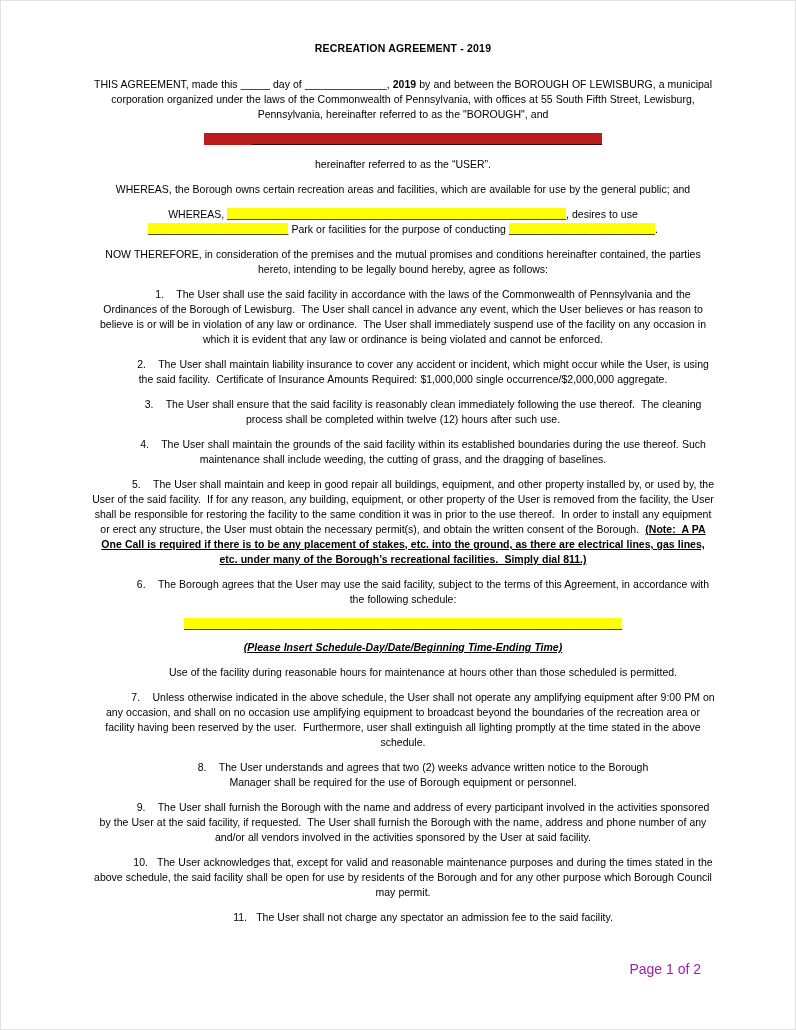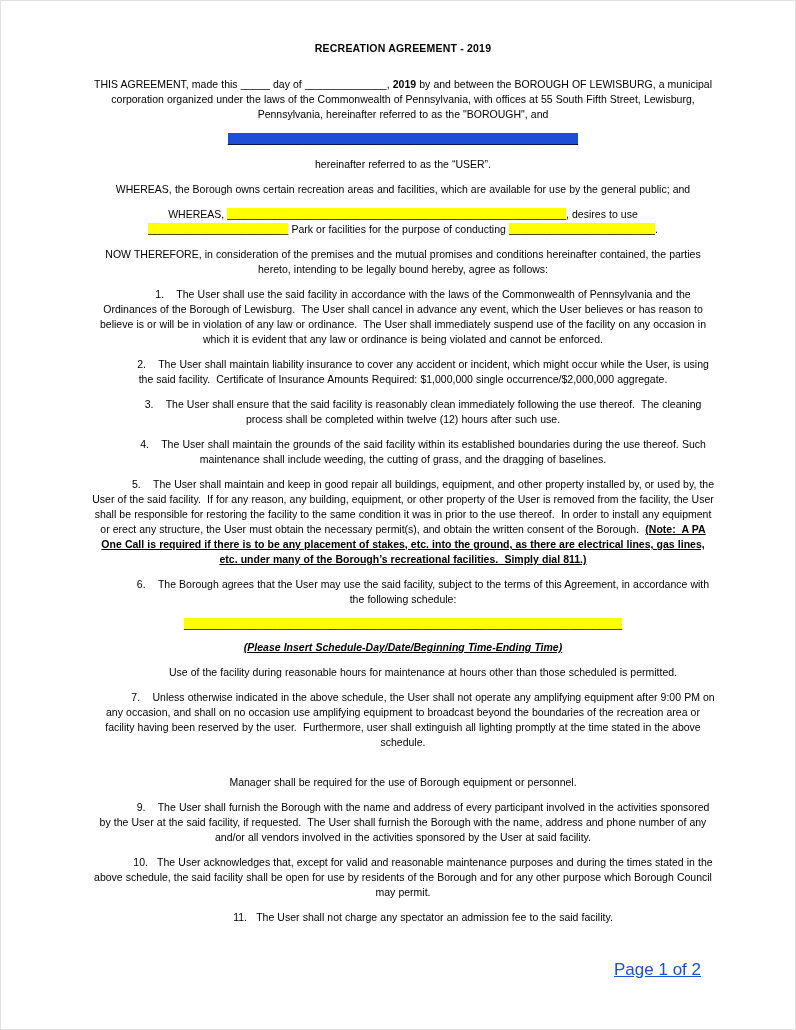--- a/index.html
+++ b/index.html
@@ -40,48 +40,47 @@
   .para.indent { text-indent: 40px; }
   .para.tight  { margin-top: 8px; }
   .bold      { font-weight: bold; }
   .italic    { font-style: italic; }
   .underline { text-decoration: underline; }
   .highlight { background: #ffff00; }
   .footer {
     position: absolute;
     top: 961px;
     right: 94px;
-    font-size: 17px;
-    color: #1d4ed8;
-    text-decoration: underline;
+    font-size: 14px;
+    color: #a21caf;
   }
 </style>
 </head>
 <body>
 
 <div class="page">
   <div class="content">
     <p class="title">RECREATION AGREEMENT - 2019</p>
     <div>
         <p class="para"><span>THIS AGREEMENT, made this _____ day of ______________, </span><span class="bold">2019</span><span> by and between the BOROUGH OF LEWISBURG, a municipal corporation organized under the laws of the Commonwealth of Pennsylvania, with offices at 55 South Fifth Street, Lewisburg, Pennsylvania, hereinafter referred to as the "BOROUGH", and</span></p>
-        <p class="para center"><span class="highlight" style="background: #1d4ed8;">____________________________________________________________</span></p>
+        <p class="para center"><span class="highlight" style="background: #b91c1c; padding-left: 48px;">____________________________________________________________</span></p>
         <p class="para"><span>hereinafter referred to as the “USER”.</span></p>
         <p class="para"><span>WHEREAS, the Borough owns certain recreation areas and facilities, which are available for use by the general public; and</span></p>
         <p class="para"><span>WHEREAS, </span><span class="highlight" style="background: rgb(255, 255, 0);">__________________________________________________________</span><span>, desires to use</span><br><span class="highlight" style="background: rgb(255, 255, 0);">________________________</span><span> Park or facilities for the purpose of conducting </span><span class="highlight" style="background: rgb(255, 255, 0);">_________________________</span><span>.</span></p>
         <p class="para"><span>NOW THEREFORE, in consideration of the premises and the mutual promises and conditions hereinafter contained, the parties hereto, intending to be legally bound hereby, agree as follows:</span></p>
         <p class="para indent"><span>1.&nbsp;&nbsp;&nbsp; The User shall use the said facility in accordance with the laws of the Commonwealth of Pennsylvania and the Ordinances of the Borough of Lewisburg.&nbsp; The User shall cancel in advance any event, which the User believes or has reason to believe is or will be in violation of any law or ordinance.&nbsp; The User shall immediately suspend use of the facility on any occasion in which it is evident that any law or ordinance is being violated and cannot be enforced.</span></p>
         <p class="para indent"><span>2.&nbsp;&nbsp;&nbsp; The User shall maintain liability insurance to cover any accident or incident, which might occur while the User, is using the said facility.&nbsp; Certificate of Insurance Amounts Required: $1,000,000 single occurrence/$2,000,000 aggregate.</span></p>
         <p class="para indent"><span>3.&nbsp;&nbsp;&nbsp; The User shall ensure that the said facility is reasonably clean immediately following the use thereof.&nbsp; The cleaning process shall be completed within twelve (12) hours after such use.</span></p>
         <p class="para indent"><span>4.&nbsp;&nbsp;&nbsp; The User shall maintain the grounds of the said facility within its established boundaries during the use thereof. Such maintenance shall include weeding, the cutting of grass, and the dragging of baselines.</span></p>
         <p class="para indent"><span>5.&nbsp;&nbsp;&nbsp; The User shall maintain and keep in good repair all buildings, equipment, and other property installed by, or used by, the User of the said facility.&nbsp; If for any reason, any building, equipment, or other property of the User is removed from the facility, the User shall be responsible for restoring the facility to the same condition it was in prior to the use thereof.&nbsp; In order to install any equipment or erect any structure, the User must obtain the necessary permit(s), and obtain the written consent of the Borough.&nbsp; </span><span class="bold underline">(Note:&nbsp; A PA One Call is required if there is to be any placement of stakes, etc. into the ground, as there are electrical lines, gas lines, etc. under many of the Borough’s recreational facilities.&nbsp; Simply dial 811.)</span></p>
         <p class="para indent"><span>6.&nbsp;&nbsp;&nbsp; The Borough agrees that the User may use the said facility, subject to the terms of this Agreement, in accordance with the following schedule:</span></p>
         <p class="para center"><span class="highlight" style="background: rgb(255, 255, 0); margin-top: 15px;">___________________________________________________________________________</span></p>
         <p class="para center tight"><span class="bold italic underline">(Please Insert Schedule-Day/Date/Beginning Time-Ending Time)</span></p>
         <p class="para indent"><span>Use of the facility during reasonable hours for maintenance at hours other than those scheduled is permitted.</span></p>
         <p class="para indent"><span>7.&nbsp;&nbsp;&nbsp; Unless otherwise indicated in the above schedule, the User shall not operate any amplifying equipment after 9:00 PM on any occasion, and shall on no occasion use amplifying equipment to broadcast beyond the boundaries of the recreation area or facility having been reserved by the user.&nbsp; Furthermore, user shall extinguish all lighting promptly at the time stated in the above schedule.</span></p>
-        <p class="para indent"><br><span>Manager shall be required for the use of Borough equipment or personnel.</span></p>
+        <p class="para indent"><span>8.&nbsp;&nbsp;&nbsp; The User understands and agrees that two (2) weeks advance written notice to the Borough</span><br><span>Manager shall be required for the use of Borough equipment or personnel.</span></p>
         <p class="para indent"><span>9.&nbsp;&nbsp;&nbsp; The User shall furnish the Borough with the name and address of every participant involved in the activities sponsored by the User at the said facility, if requested.&nbsp; The User shall furnish the Borough with the name, address and phone number of any and/or all vendors involved in the activities sponsored by the User at said facility.</span></p>
         <p class="para indent"><span>10.&nbsp;&nbsp; The User acknowledges that, except for valid and reasonable maintenance purposes and during the times stated in the above schedule, the said facility shall be open for use by residents of the Borough and for any other purpose which Borough Council may permit.</span></p>
         <p class="para indent"><span>11.&nbsp;&nbsp; The User shall not charge any spectator an admission fee to the said facility.</span></p>
       </div>
   </div>
   <div class="footer">Page 1 of 2</div>
 </div>
 
 </body></html>

